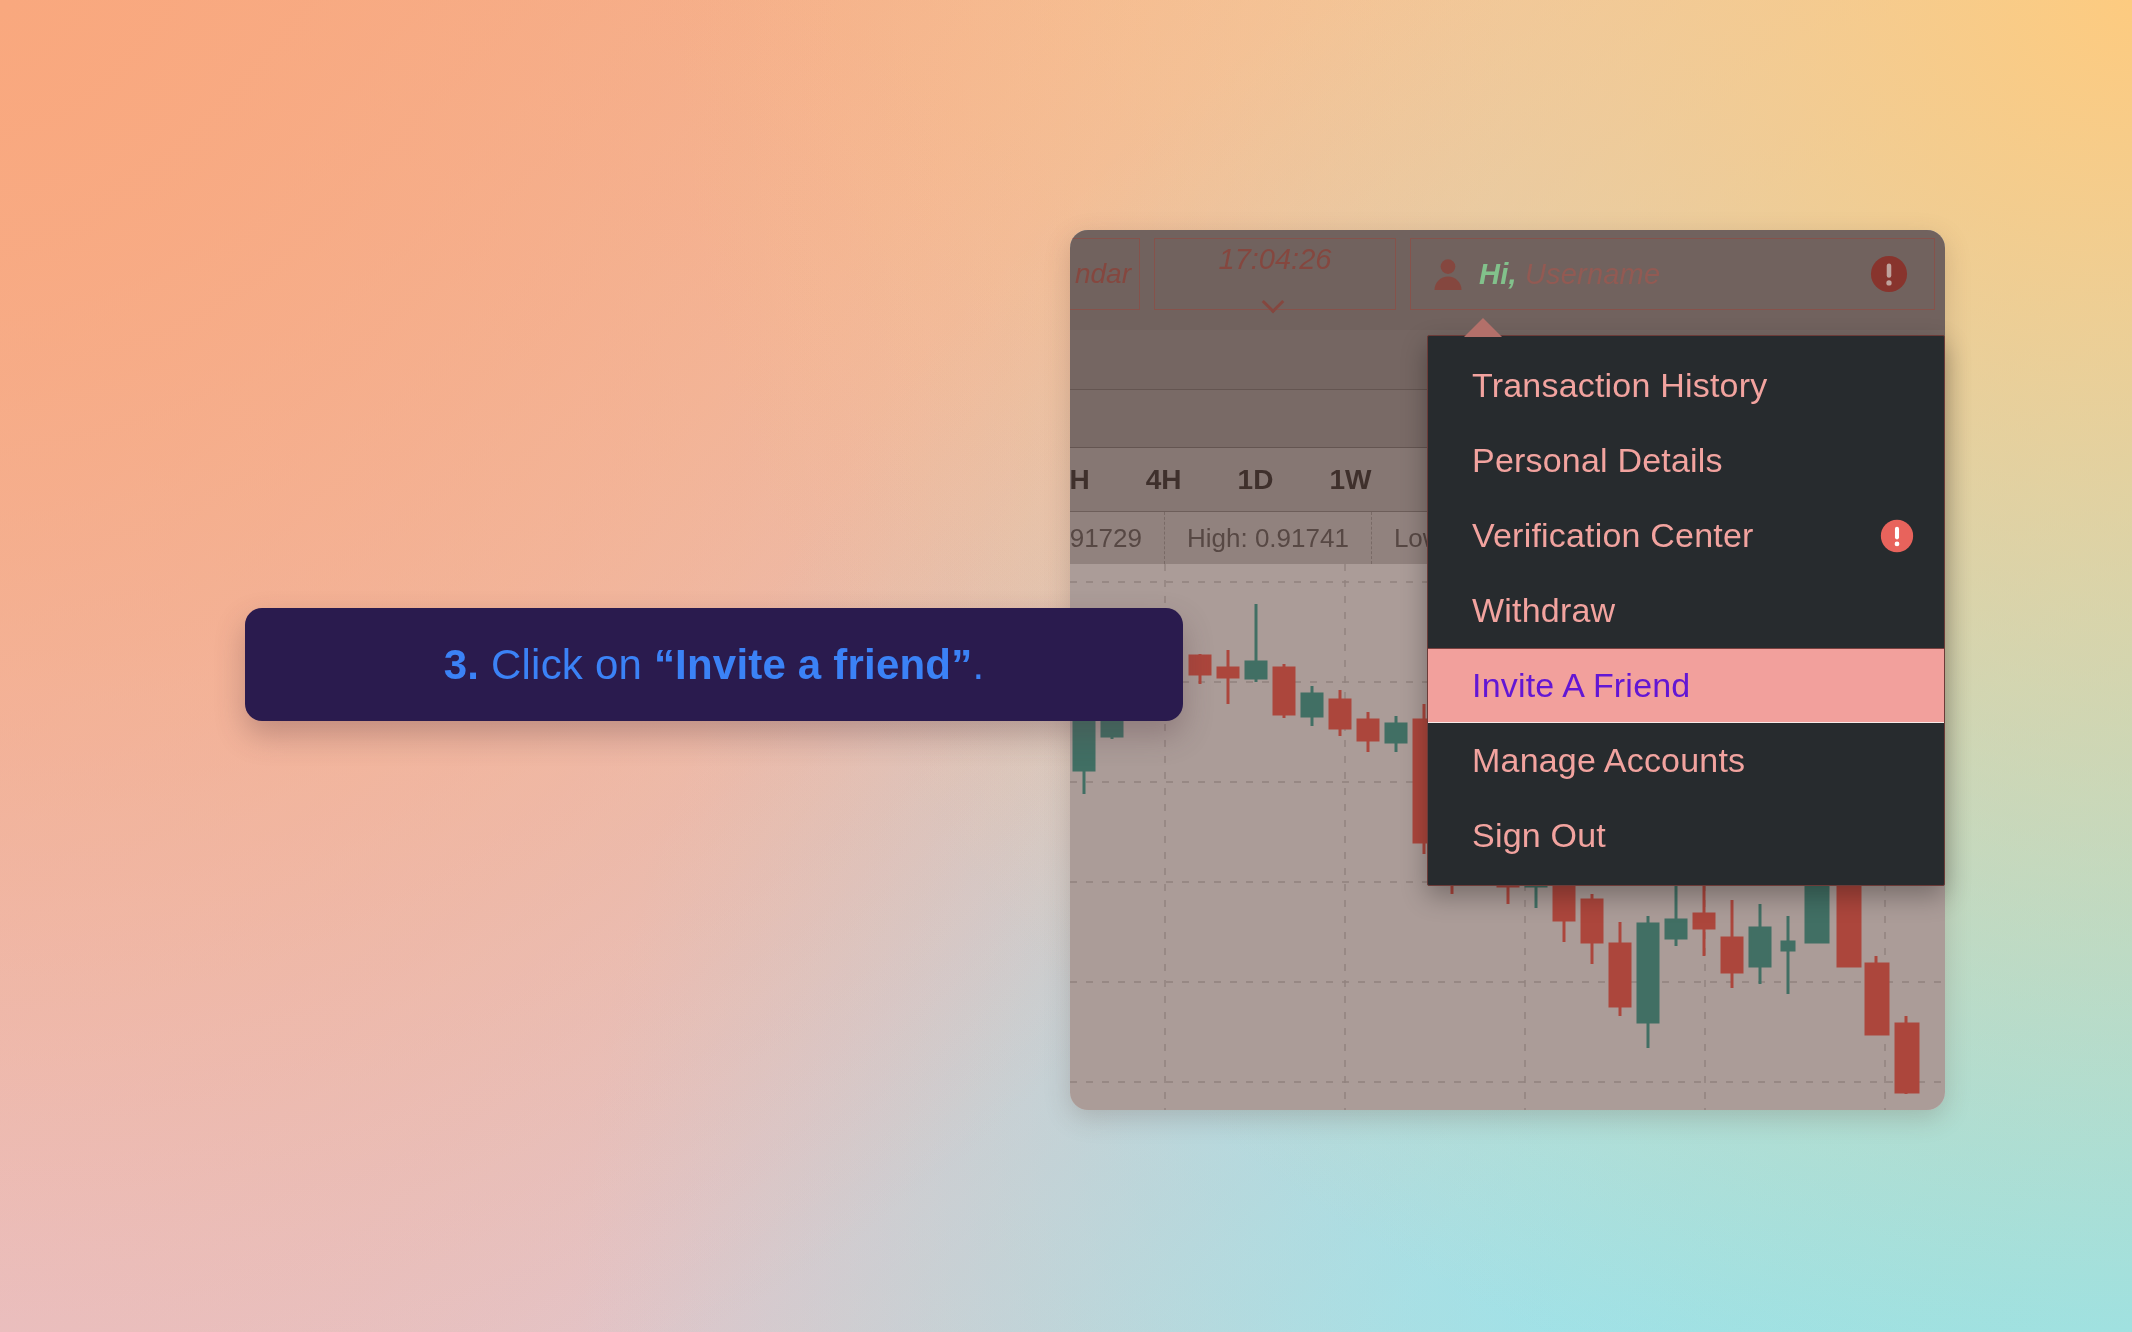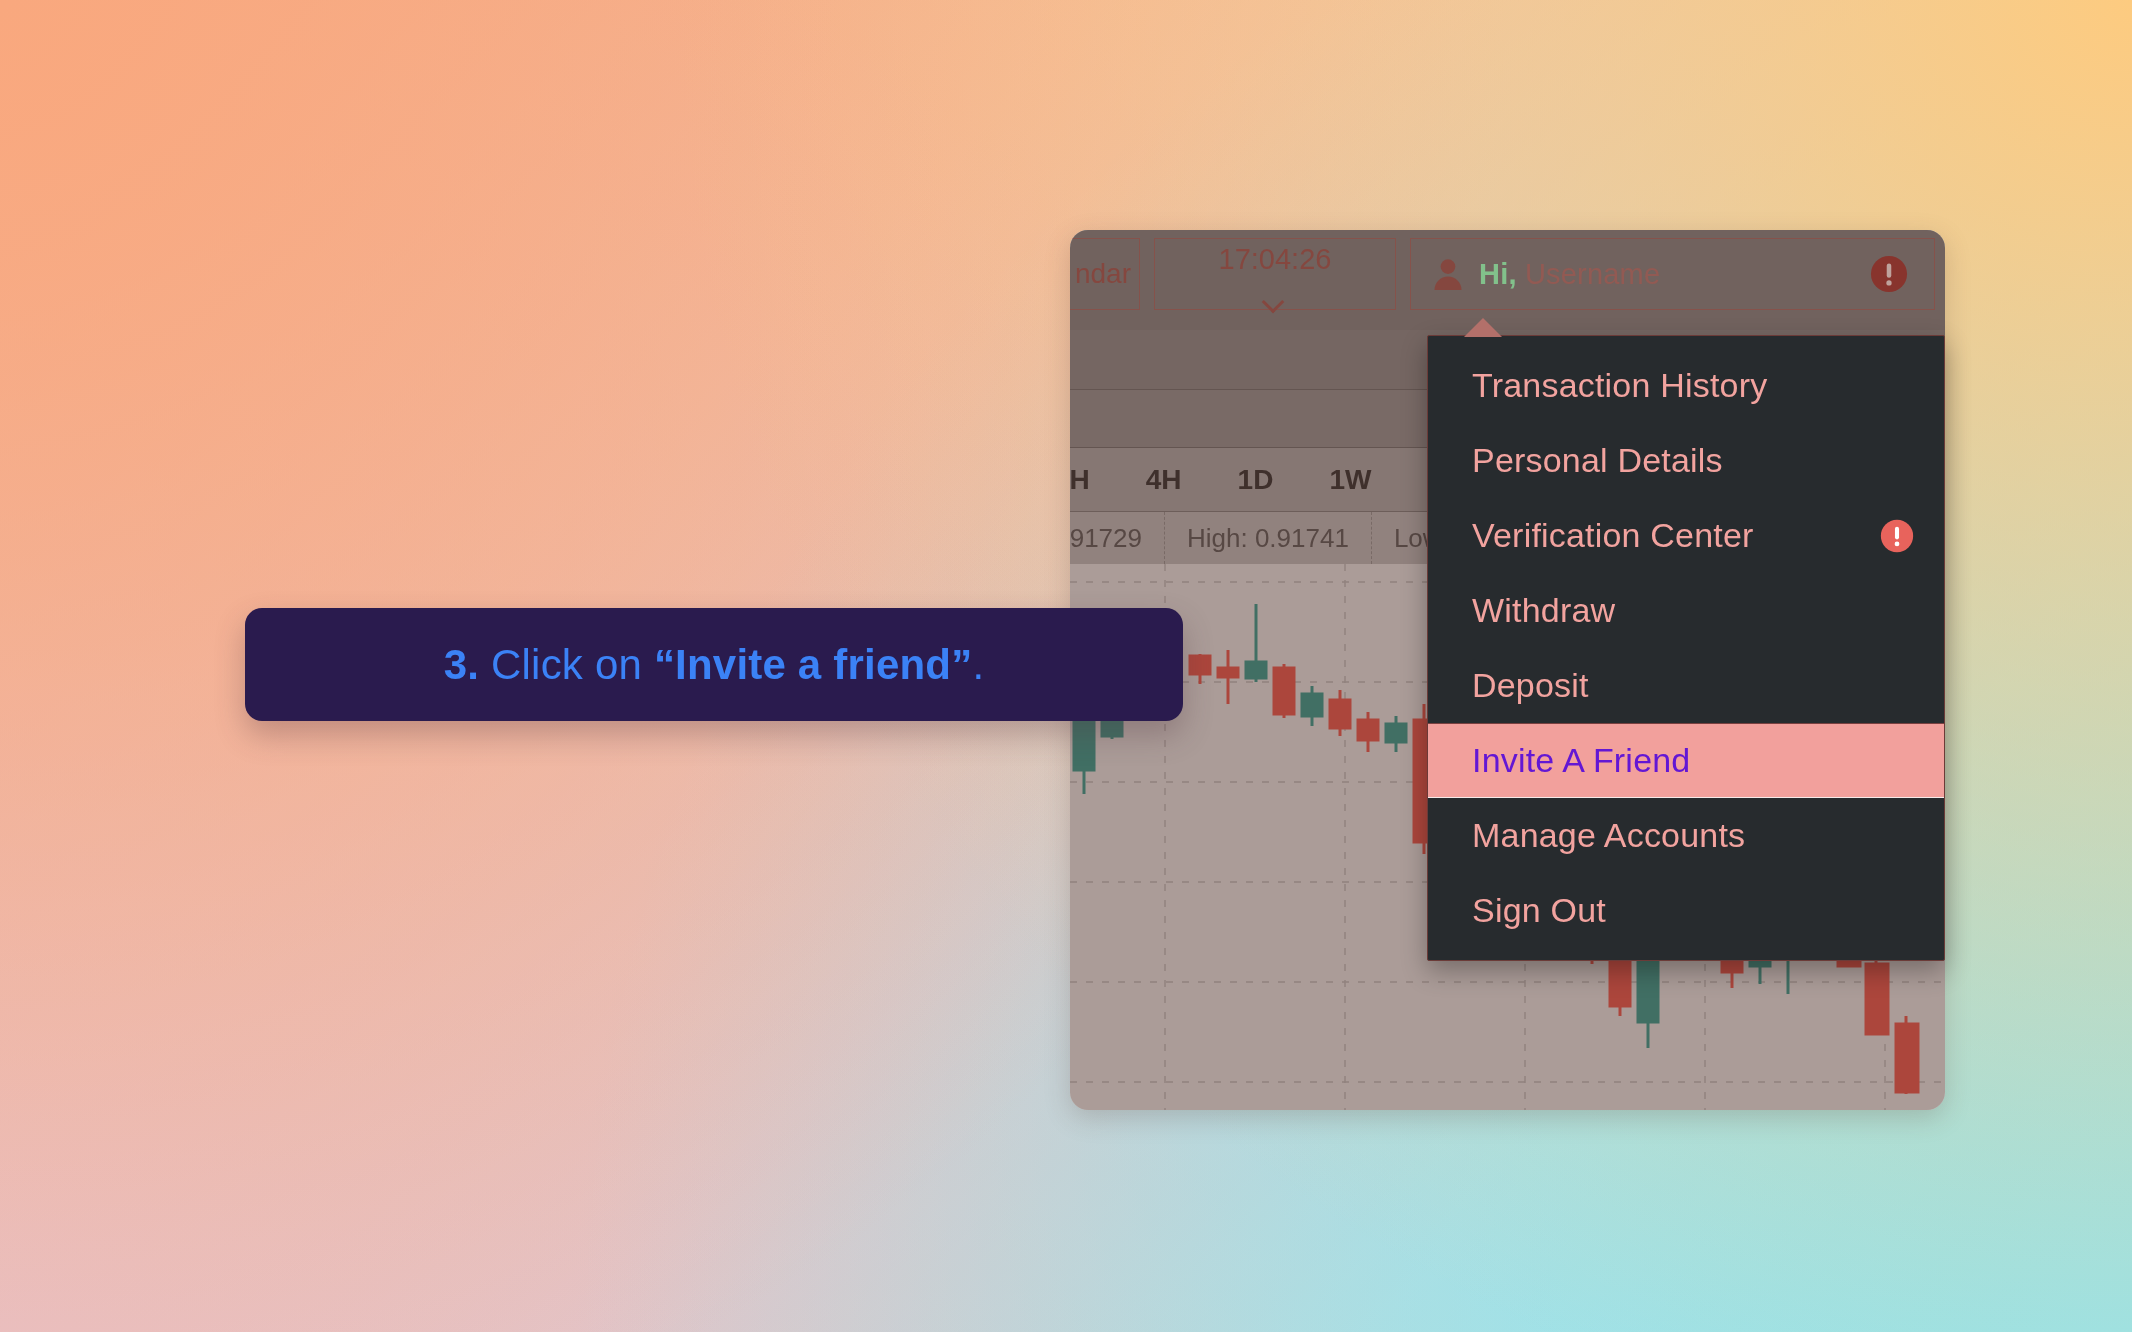--- a/index.html
+++ b/index.html
@@ -46,20 +46,21 @@
   }
 
   .panel-topbar {
     position: absolute;
     left: 0; top: 0;
     width: 100%;
     height: 100px;
     background: #6f6f6f;
     display: flex;
     align-items: stretch;
+    font-style: italic;
   }
 
   .tb-cell {
     border: 1.5px solid #8c5a55;
     display: flex;
     align-items: center;
     justify-content: center;
     color: #8a4b46;
     font-size: 27px;
     height: 72px;
@@ -449,23 +450,20 @@
     <span>Verification Center</span>
     <svg class="dd-badge" viewBox="0 0 40 40">
       <circle cx="20" cy="20" r="19" fill="#e8635c"></circle>
       <rect x="17.6" y="9" width="4.8" height="15" rx="2.4" fill="#ffffff"></rect>
       <circle cx="20" cy="29.4" r="2.8" fill="#ffffff"></circle>
     </svg>
   </div>
   <div class="dd-item">
     <span>Withdraw</span>
   </div>
-  <div class="dd-item">
-    <span>Deposit</span>
-  </div>
   <div class="dd-item highlight">
     <span>Invite A Friend</span>
   </div>
   <div class="dd-item">
     <span>Manage Accounts</span>
   </div>
   <div class="dd-item">
     <span>Sign Out</span>
   </div>
 </div>

